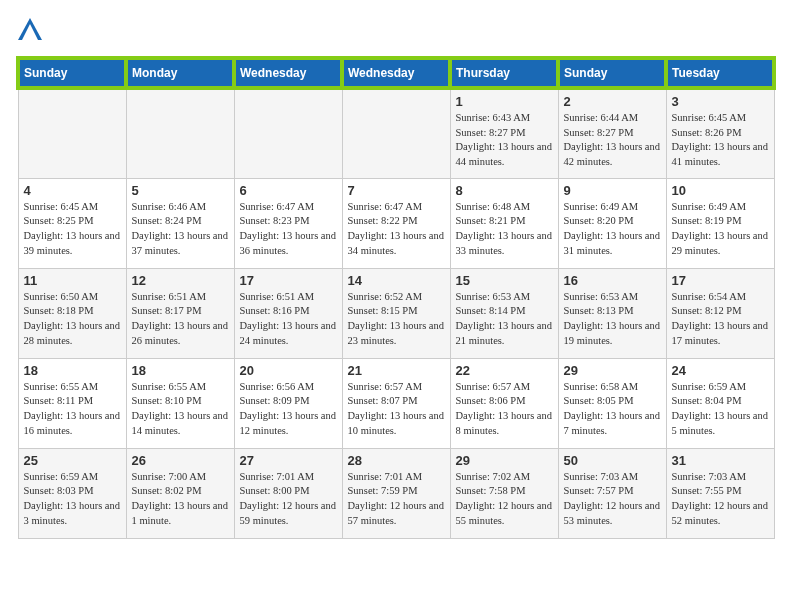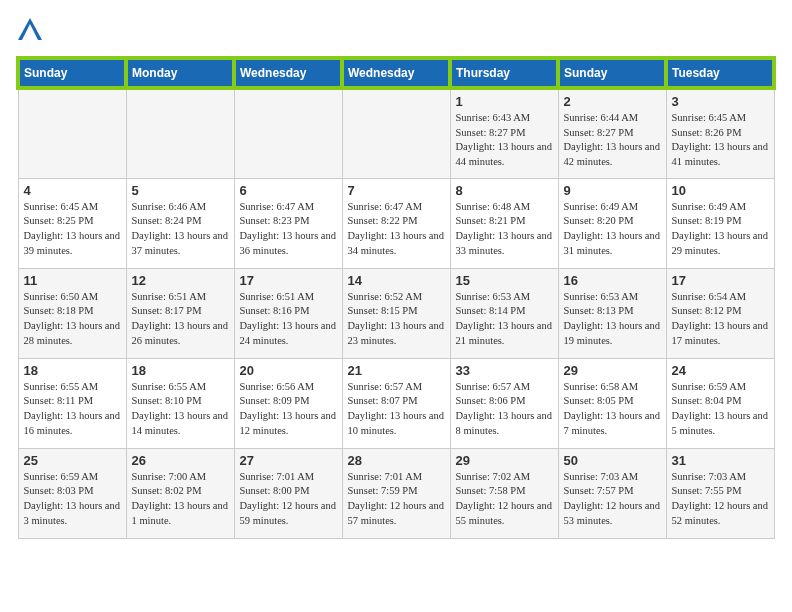--- a/index.html
+++ b/index.html
@@ -219,21 +219,21 @@
         </td>
         <td class="filled">
           <div class="day-number">20</div>
           <div class="day-info">Sunrise: 6:56 AM<br>Sunset: 8:09 PM<br>Daylight: 13 hours and 12 minutes.</div>
         </td>
         <td class="filled">
           <div class="day-number">21</div>
           <div class="day-info">Sunrise: 6:57 AM<br>Sunset: 8:07 PM<br>Daylight: 13 hours and 10 minutes.</div>
         </td>
         <td class="filled">
-          <div class="day-number">33</div>
+          <div class="day-number">22</div>
           <div class="day-info">Sunrise: 6:57 AM<br>Sunset: 8:06 PM<br>Daylight: 13 hours and 8 minutes.</div>
         </td>
         <td class="filled">
           <div class="day-number">29</div>
           <div class="day-info">Sunrise: 6:58 AM<br>Sunset: 8:05 PM<br>Daylight: 13 hours and 7 minutes.</div>
         </td>
         <td class="filled">
           <div class="day-number">24</div>
           <div class="day-info">Sunrise: 6:59 AM<br>Sunset: 8:04 PM<br>Daylight: 13 hours and 5 minutes.</div>
         </td>

